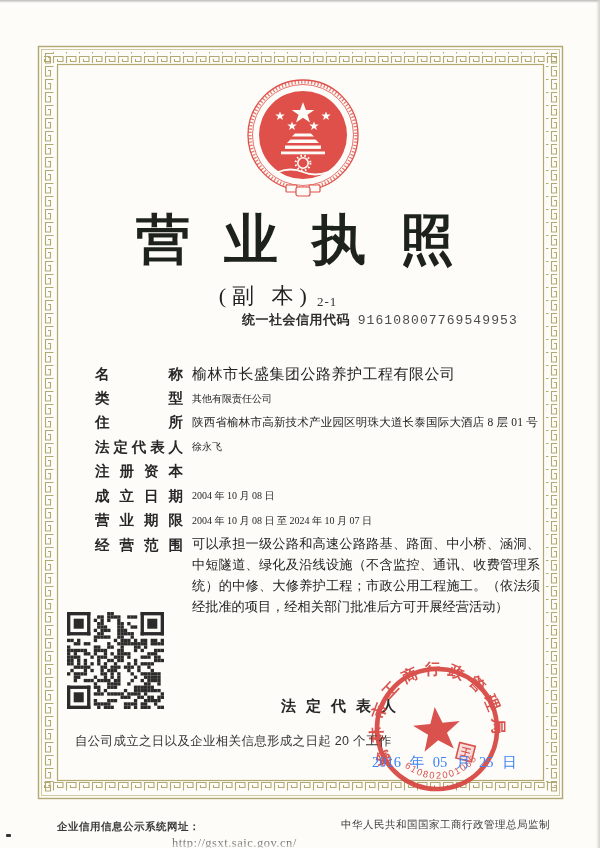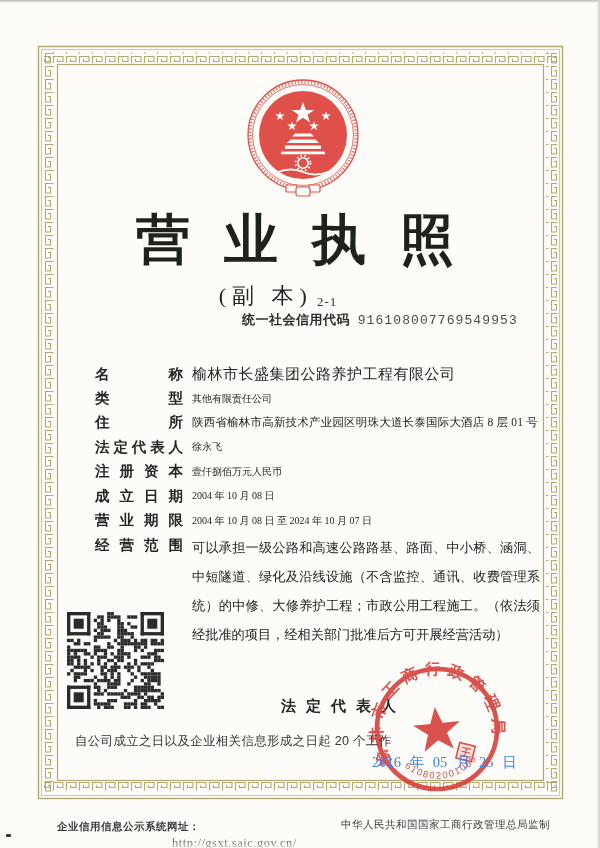--- a/index.html
+++ b/index.html
@@ -44,21 +44,21 @@
   }
   .f-value{
     margin-left:9px;font-family:"Liberation Serif",serif;
     font-size:10px;color:#242424;white-space:nowrap;
   }
   .f-row:nth-child(1) .f-value{font-size:15px;letter-spacing:.5px;}
   .f-row:nth-child(3) .f-value{font-size:11.5px;letter-spacing:.2px;}
   .f-row:nth-child(8){align-items:flex-start;}
   .f-row:nth-child(8) .f-label{margin-top:3px;}
   .f-row:nth-child(8) .f-value{
-    white-space:normal;width:352px;font-size:13.2px;line-height:29px;
+    white-space:normal;width:352px;font-size:13.2px;line-height:21px;
     text-align:justify;color:#222;
   }
 
   .qr{position:absolute;left:67px;top:611px;}
 
   .reg-label{
     position:absolute;left:281px;top:697px;
     font-size:15px;font-weight:bold;color:#272727;letter-spacing:10px;white-space:nowrap;
   }
   .seal{position:absolute;left:367px;top:659px;opacity:.9;transform:rotate(-6deg);}
@@ -160,21 +160,20 @@
     <div class="f-row">
       <span class="f-label">住所</span>
       <span class="f-value">陕西省榆林市高新技术产业园区明珠大道长泰国际大酒店 8 层 01 号</span>
     </div>
     <div class="f-row">
       <span class="f-label">法定代表人</span>
       <span class="f-value">徐永飞</span>
     </div>
     <div class="f-row">
       <span class="f-label">注册资本</span>
-      <span class="f-value">壹仟捌佰万元人民币</span>
     </div>
     <div class="f-row">
       <span class="f-label">成立日期</span>
       <span class="f-value">2004 年 10 月 08 日</span>
     </div>
     <div class="f-row">
       <span class="f-label">营业期限</span>
       <span class="f-value">2004 年 10 月 08 日 至 2024 年 10 月 07 日</span>
     </div>
     <div class="f-row">

